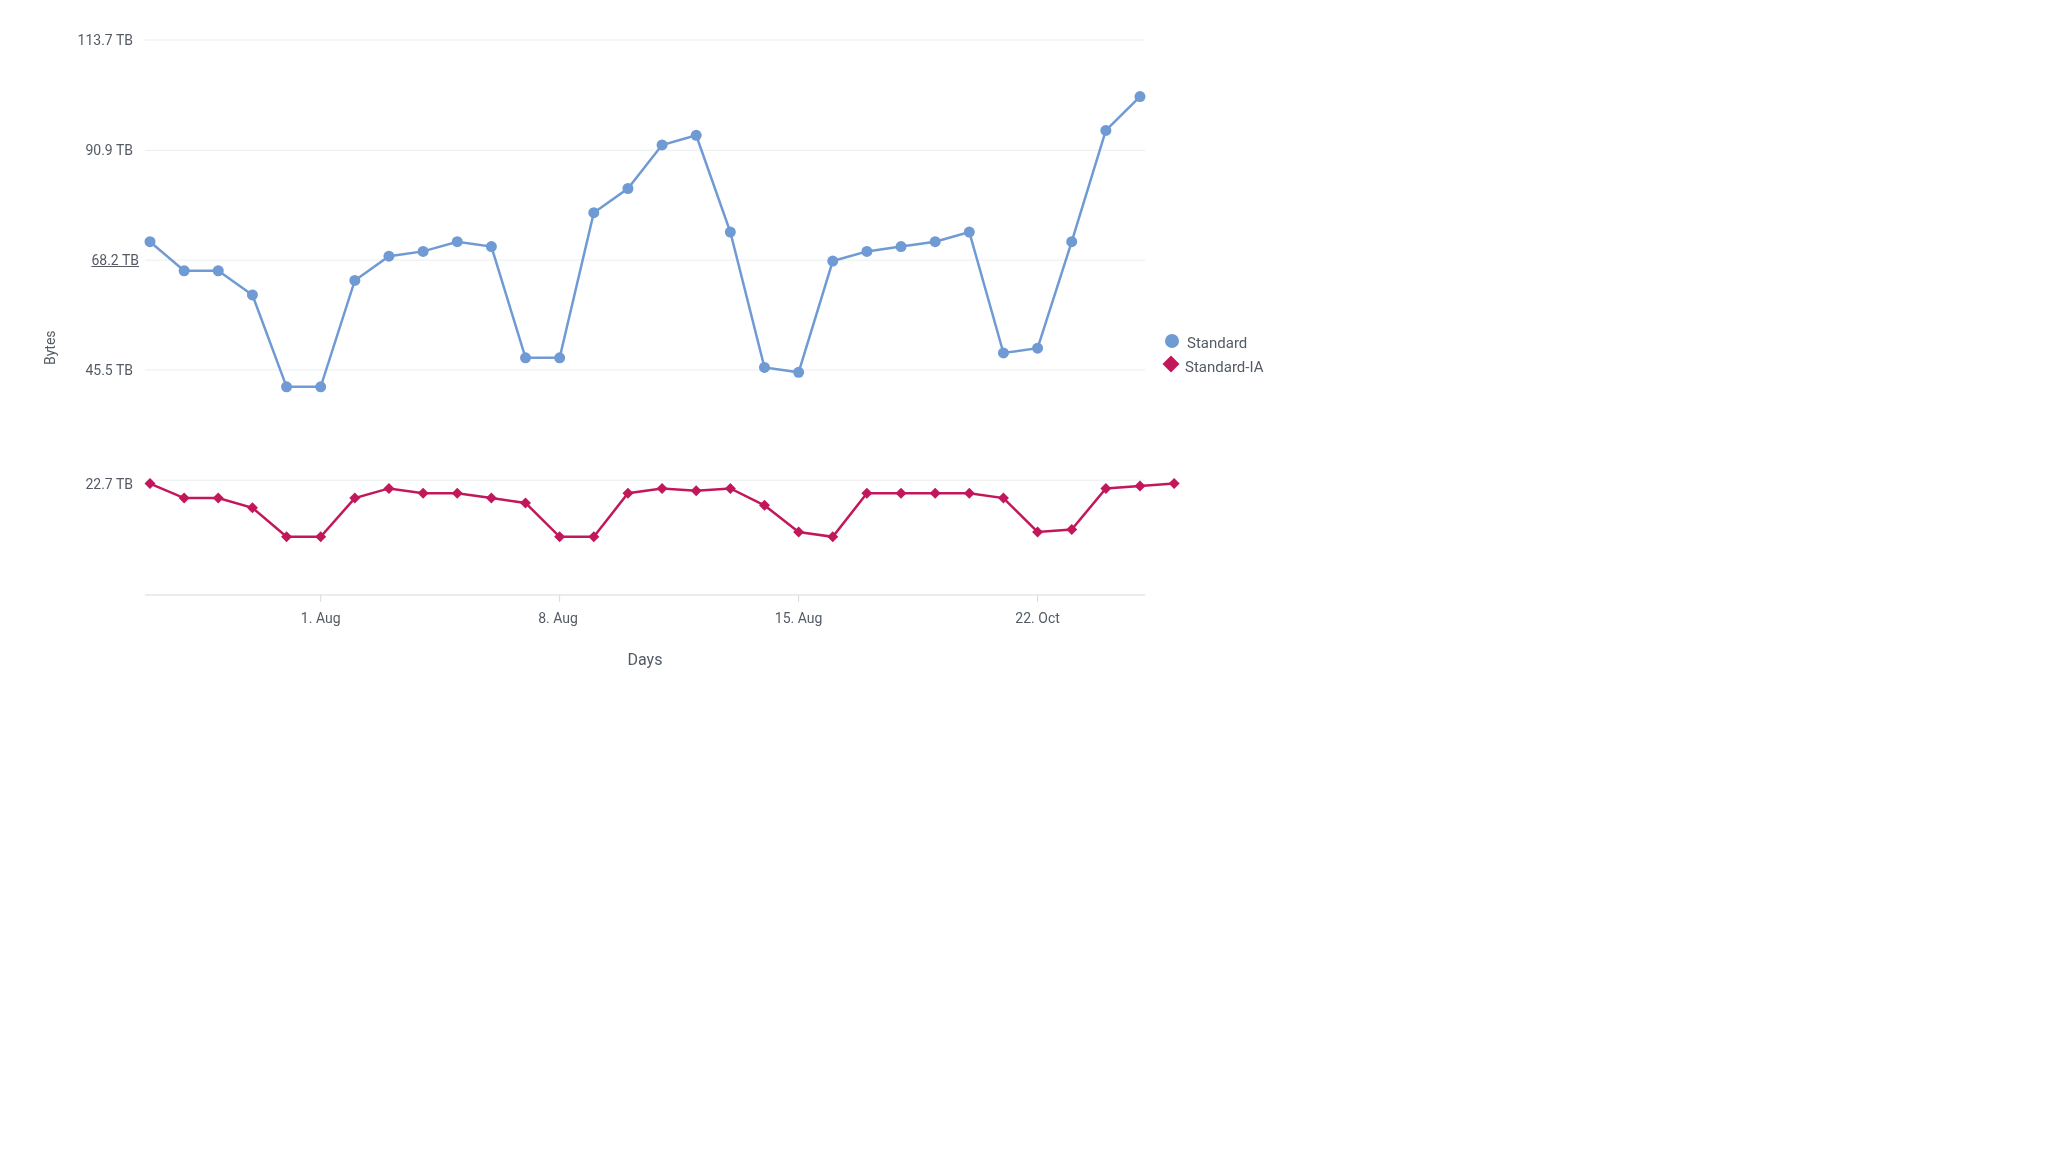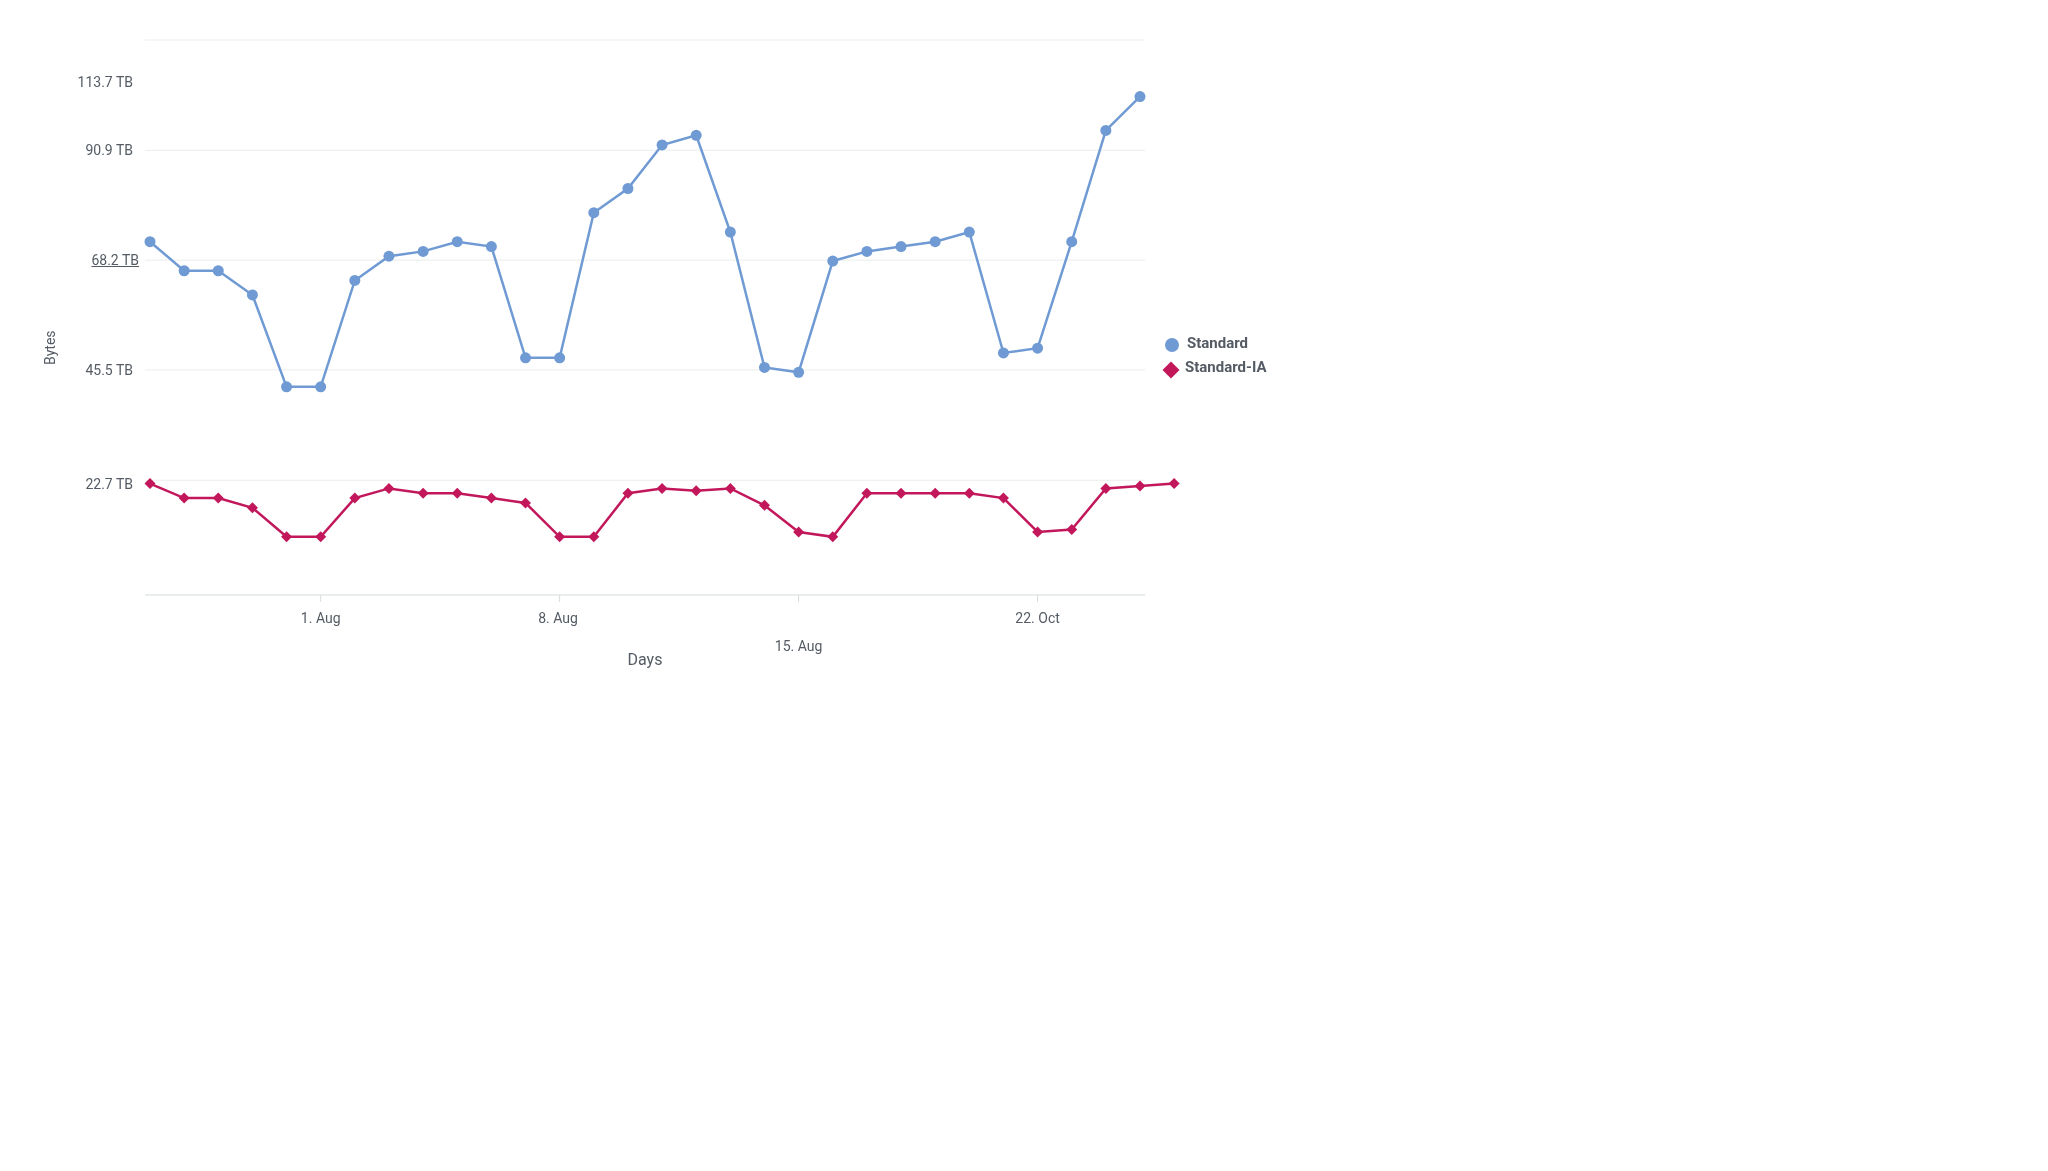--- a/index.html
+++ b/index.html
@@ -103,24 +103,24 @@
       margin-left: 85px;
       width: 1000px;
     }
     .legend {
       display: flex;
       flex-direction: column;
       gap: 6px;
     }
     .legend-item {
       display: flex;
-      align-items: flex-end;
+      align-items: flex-start;
       gap: 8px;
       font-size: 15px;
-      font-weight: 700;
+      font-weight: 400;
       color: #545b64;
     }
     .legend-marker {
       width: 14px;
       height: 14px;
       display: inline-block;
     }
     .legend-marker.circle {
       border-radius: 50%;
       background: #6f9ad3;
@@ -162,21 +162,21 @@
 <div class="chart-container">
 
   <div class="chart-wrapper">
 
     <div class="chart-area-outer">
       <div class="y-axis-label">Bytes</div>
 
       <div class="chart-area-inner">
         <div class="plot-row">
           <div class="y-ticks" style="position: relative; height: 560px; padding-bottom: 0px; display: block; width: 85px;">
-            <span class="tick" style="position: absolute; right: 12px; top: 0px; transform: translateY(-50%); line-height: normal; height: auto; margin-top: 42px;">113.7 TB</span>
+            <span class="tick" style="position: absolute; right: 12px; top: 0px; transform: translateY(-50%); line-height: normal; height: auto;">113.7 TB</span>
             <span class="tick" style="position: absolute; right: 12px; top: 110.29px; transform: translateY(-50%); line-height: normal; height: auto;">90.9 TB</span>
             <span class="tick" style="position: absolute; right: 6px; top: 220.097px; transform: translateY(-50%); line-height: normal; height: auto; text-decoration: underline;">68.2 TB</span>
             <span class="tick" style="position: absolute; right: 12px; top: 329.903px; transform: translateY(-50%); line-height: normal; height: auto;">45.5 TB</span>
             <span class="tick" style="position: absolute; right: 12px; top: 444px; transform: translateY(-50%); line-height: normal; height: auto;">22.7 TB</span>
           </div>
 
           <div class="plot">
             <svg id="plot-svg" viewBox="0 0 1000 560" preserveAspectRatio="none">
                 <line x1="0" x2="1000" y1="0" y2="0" class="gridline"></line>
                 <line x1="0" x2="1000" y1="110.29023746701846" y2="110.29023746701846" class="gridline"></line>
@@ -253,21 +253,21 @@
                 <line x1="892.5862068965517" x2="892.5862068965517" y1="555" y2="562" class="baseline"></line>
               </svg>
           </div>
         </div>
 
         <div class="x-ticks-row">
           <div class="x-ticks-spacer"></div>
           <div class="x-ticks" id="x-ticks">
               <span class="xtick" style="left: 175.69px;">1. Aug</span>
               <span class="xtick" style="left: 393px; margin-left: 20px;">8. Aug</span>
-              <span class="xtick" style="left: 653.621px; margin-top: 28px;">15. Aug</span>
+              <span class="xtick" style="left: 653.621px;">15. Aug</span>
               <span class="xtick" style="left: 892.586px;">22. Oct</span>
             </div>
         </div>
 
         <div class="x-axis-label">Days</div>
       </div>
     </div>
 
     <div class="legend">
       <div class="legend-item">

